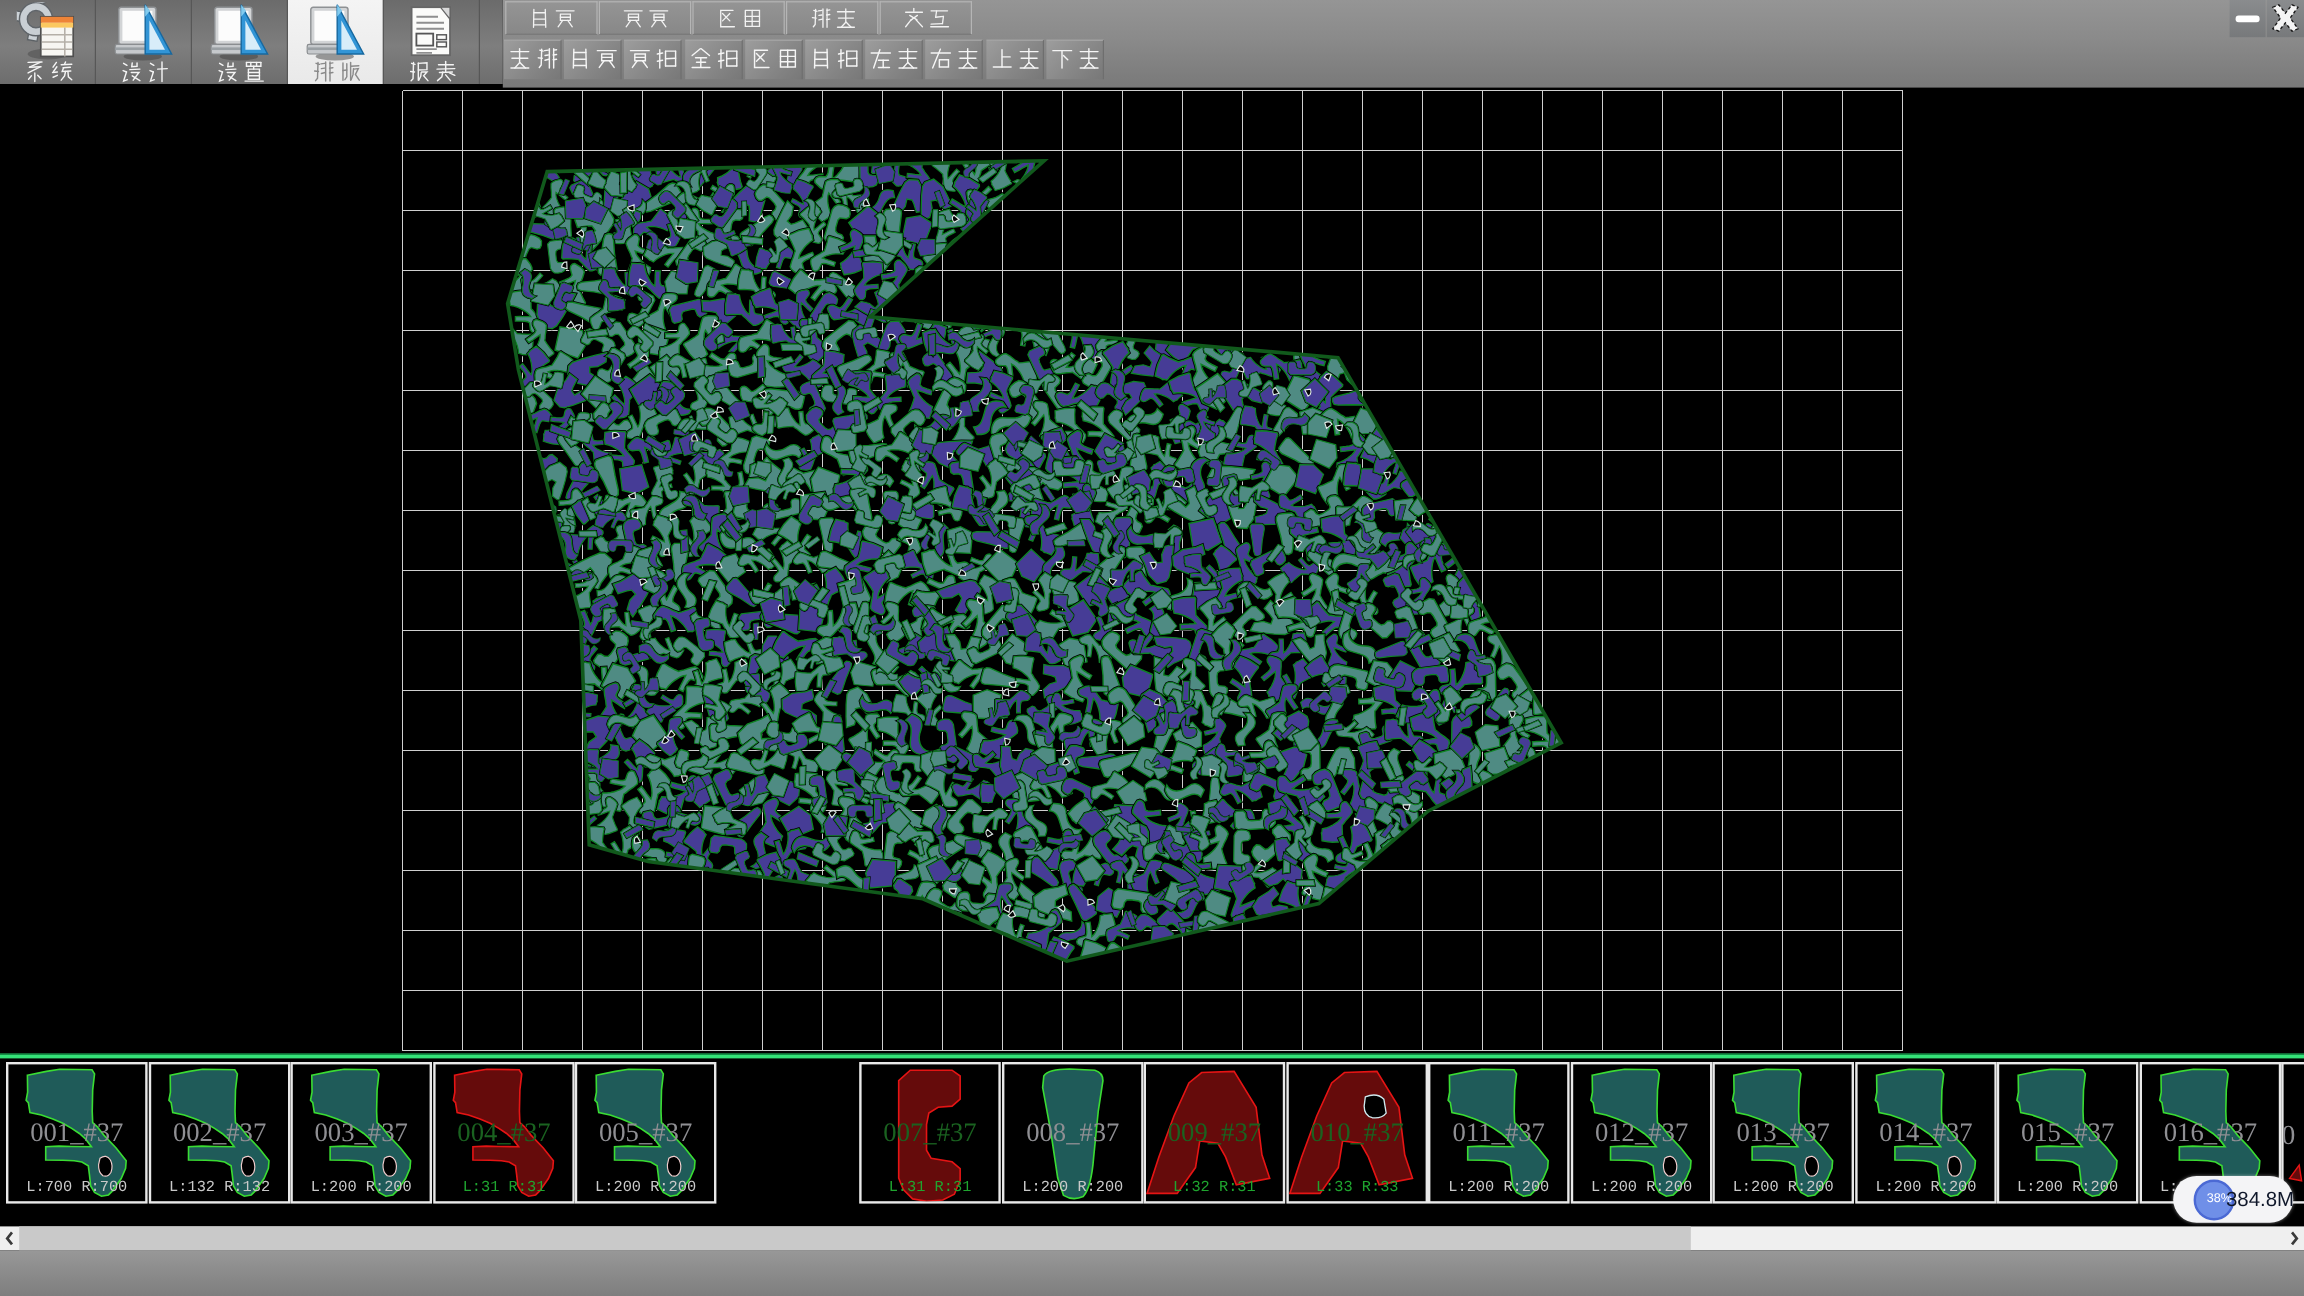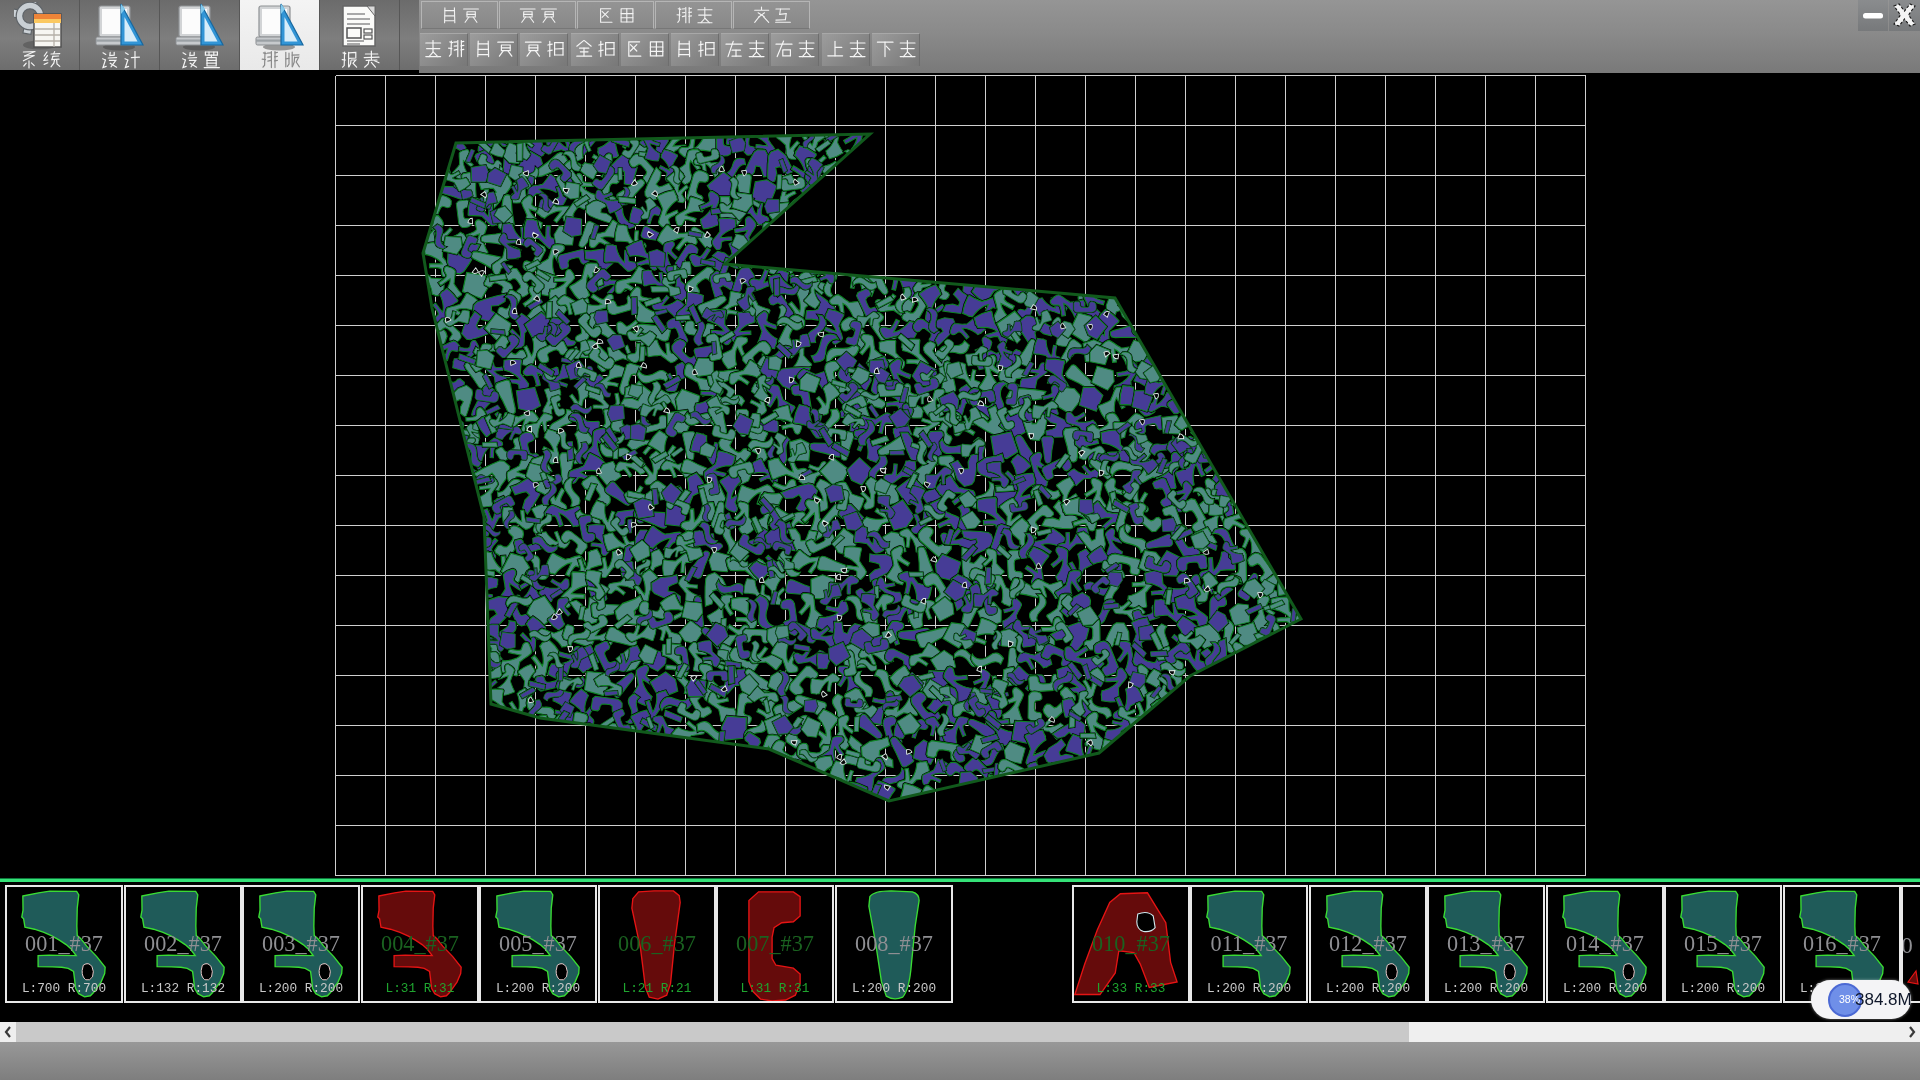--- a/index.html
+++ b/index.html
@@ -2074,40 +2074,40 @@
 <text x="59" y="66" class="tl" fill="#1A6220">004_#37</text>
 <text x="59" y="109" class="tr" fill="#1FA52F">L:31 R:31</text>
 </svg></div>
       <div class="tc" style="left:479.0px">
 <svg width="114" height="114" viewBox="0 0 118 118">
 <path d="M16.4,9.3 L32.8,6.0 L44.3,4.2 L72.1,4.6 L74.3,8.2 L72.7,21.9 L72.3,40.4 L72.7,50.3 L76.5,53.6 L82.5,61.2 L92.9,72.1 L101.6,83.1 L101.1,89.6 L97.3,98.4 L89.6,109.3 L86.3,112.6 L80.3,113.7 L74.3,110.4 L71.0,104.9 L69.9,95.1 L68.9,87.4 L63.4,84.2 L56.8,83.1 L47.0,82.7 L32.2,82.5 L32.2,71.0 L43.7,70.5 L54.6,70.8 L71.6,71.0 L66.7,64.5 L61.2,59.6 L54.6,55.2 L47.0,50.8 L38.3,47.0 L28.4,43.7 L18.6,41.5 L17.2,33.0 L15.3,31.0 L16.6,24.0 Z" fill="#1F5B59" stroke="#3ADC33" stroke-width="1.4"></path>
 <path d="M79,81 Q84.5,77 88,82.5 Q90.5,87.5 88.5,93 Q86,97.5 81.5,96 Q77.5,93 77.8,86.5 Z" fill="#000" stroke="#EFCDCD" stroke-width="1.0"></path>
 <text x="59" y="66" class="tl" fill="#8F8F93">005_#37</text>
 <text x="59" y="109" class="tr" fill="#C9C9C9">L:200 R:200</text>
 </svg></div>
-      <div class="tc" style="left:597.5px">
-<svg width="114" height="114" viewBox="0 0 118 118">
-<path d="M34.0,12.0 L40.0,5.0 L56.0,4.0 L76.0,4.0 L82.0,9.0 L83.0,16.0 L77.0,60.0 L73.0,100.0 L69.0,112.0 L60.0,116.0 L51.0,114.0 L47.0,104.0 L42.0,64.0 L33.0,22.0 Z" fill="#650B0B" stroke="#E51414" stroke-width="1.4"></path>
-
-<text x="59" y="66" class="tl" fill="#1A6220">006_#37</text>
-<text x="59" y="109" class="tr" fill="#1FA52F">L:21 R:21</text>
-</svg></div>
       <div class="tc" style="left:716.0px">
 <svg width="114" height="114" viewBox="0 0 118 118">
 <path d="M42.0,5.0 L78.0,5.0 L85.0,10.0 L85.0,30.0 L78.0,36.0 L66.0,37.0 L58.0,42.0 L56.0,52.0 L56.0,74.0 L60.0,81.0 L78.0,84.0 L85.0,90.0 L85.0,100.0 L80.0,112.0 L70.0,117.0 L56.0,118.0 L44.0,116.0 L36.0,108.0 L32.0,98.0 L32.0,14.0 Z" fill="#650B0B" stroke="#E51414" stroke-width="1.4"></path>
 
 <text x="59" y="66" class="tl" fill="#1A6220">007_#37</text>
 <text x="59" y="109" class="tr" fill="#1FA52F">L:31 R:31</text>
 </svg></div>
       <div class="tc" style="left:834.5px">
 <svg width="114" height="114" viewBox="0 0 118 118">
 <path d="M34,10 Q38,4 56,4 L78,5 Q85,7 85,14 L81,40 L77,80 Q75,106 68,114 Q59,118 51,113 L46,98 L40,58 L33,20 Z" fill="#1F5B59" stroke="#3ADC33" stroke-width="1.4"></path>
 
 <text x="59" y="66" class="tl" fill="#8F8F93">008_#37</text>
 <text x="59" y="109" class="tr" fill="#C9C9C9">L:200 R:200</text>
+</svg></div>
+      <div class="tc" style="left:953.0px">
+<svg width="114" height="114" viewBox="0 0 118 118">
+<path d="M48.0,7.0 L76.0,6.0 L95.0,37.0 L100.0,78.0 L106.7,98.3 L77.9,103.9 L68.6,79.8 L62.0,68.0 L46.4,66.0 L42.7,89.0 L26.9,111.3 L0.9,111.3 L11.1,79.8 L24.1,44.5 L37.0,16.0 Z" fill="#650B0B" stroke="#E51414" stroke-width="1.4"></path>
+
+<text x="59" y="66" class="tl" fill="#1A6220">009_#37</text>
+<text x="59" y="109" class="tr" fill="#1FA52F">L:32 R:31</text>
 </svg></div>
       <div class="tc" style="left:1071.5px">
 <svg width="114" height="114" viewBox="0 0 118 118">
 <path d="M48.0,7.0 L76.0,6.0 L95.0,37.0 L100.0,78.0 L106.7,98.3 L77.9,103.9 L68.6,79.8 L62.0,68.0 L46.4,66.0 L42.7,89.0 L26.9,111.3 L0.9,111.3 L11.1,79.8 L24.1,44.5 L37.0,16.0 Z" fill="#650B0B" stroke="#E51414" stroke-width="1.4"></path>
 <path d="M66,28 Q76,24 82,30 L84,42 Q80,47 72,46 Q65,44 65,36 Z" fill="#000" stroke="#CFE9EE" stroke-width="1.15"></path>
 <text x="59" y="66" class="tl" fill="#1A6220">010_#37</text>
 <text x="59" y="109" class="tr" fill="#1FA52F">L:33 R:33</text>
 </svg></div>
       <div class="tc" style="left:1190.0px">
 <svg width="114" height="114" viewBox="0 0 118 118">

